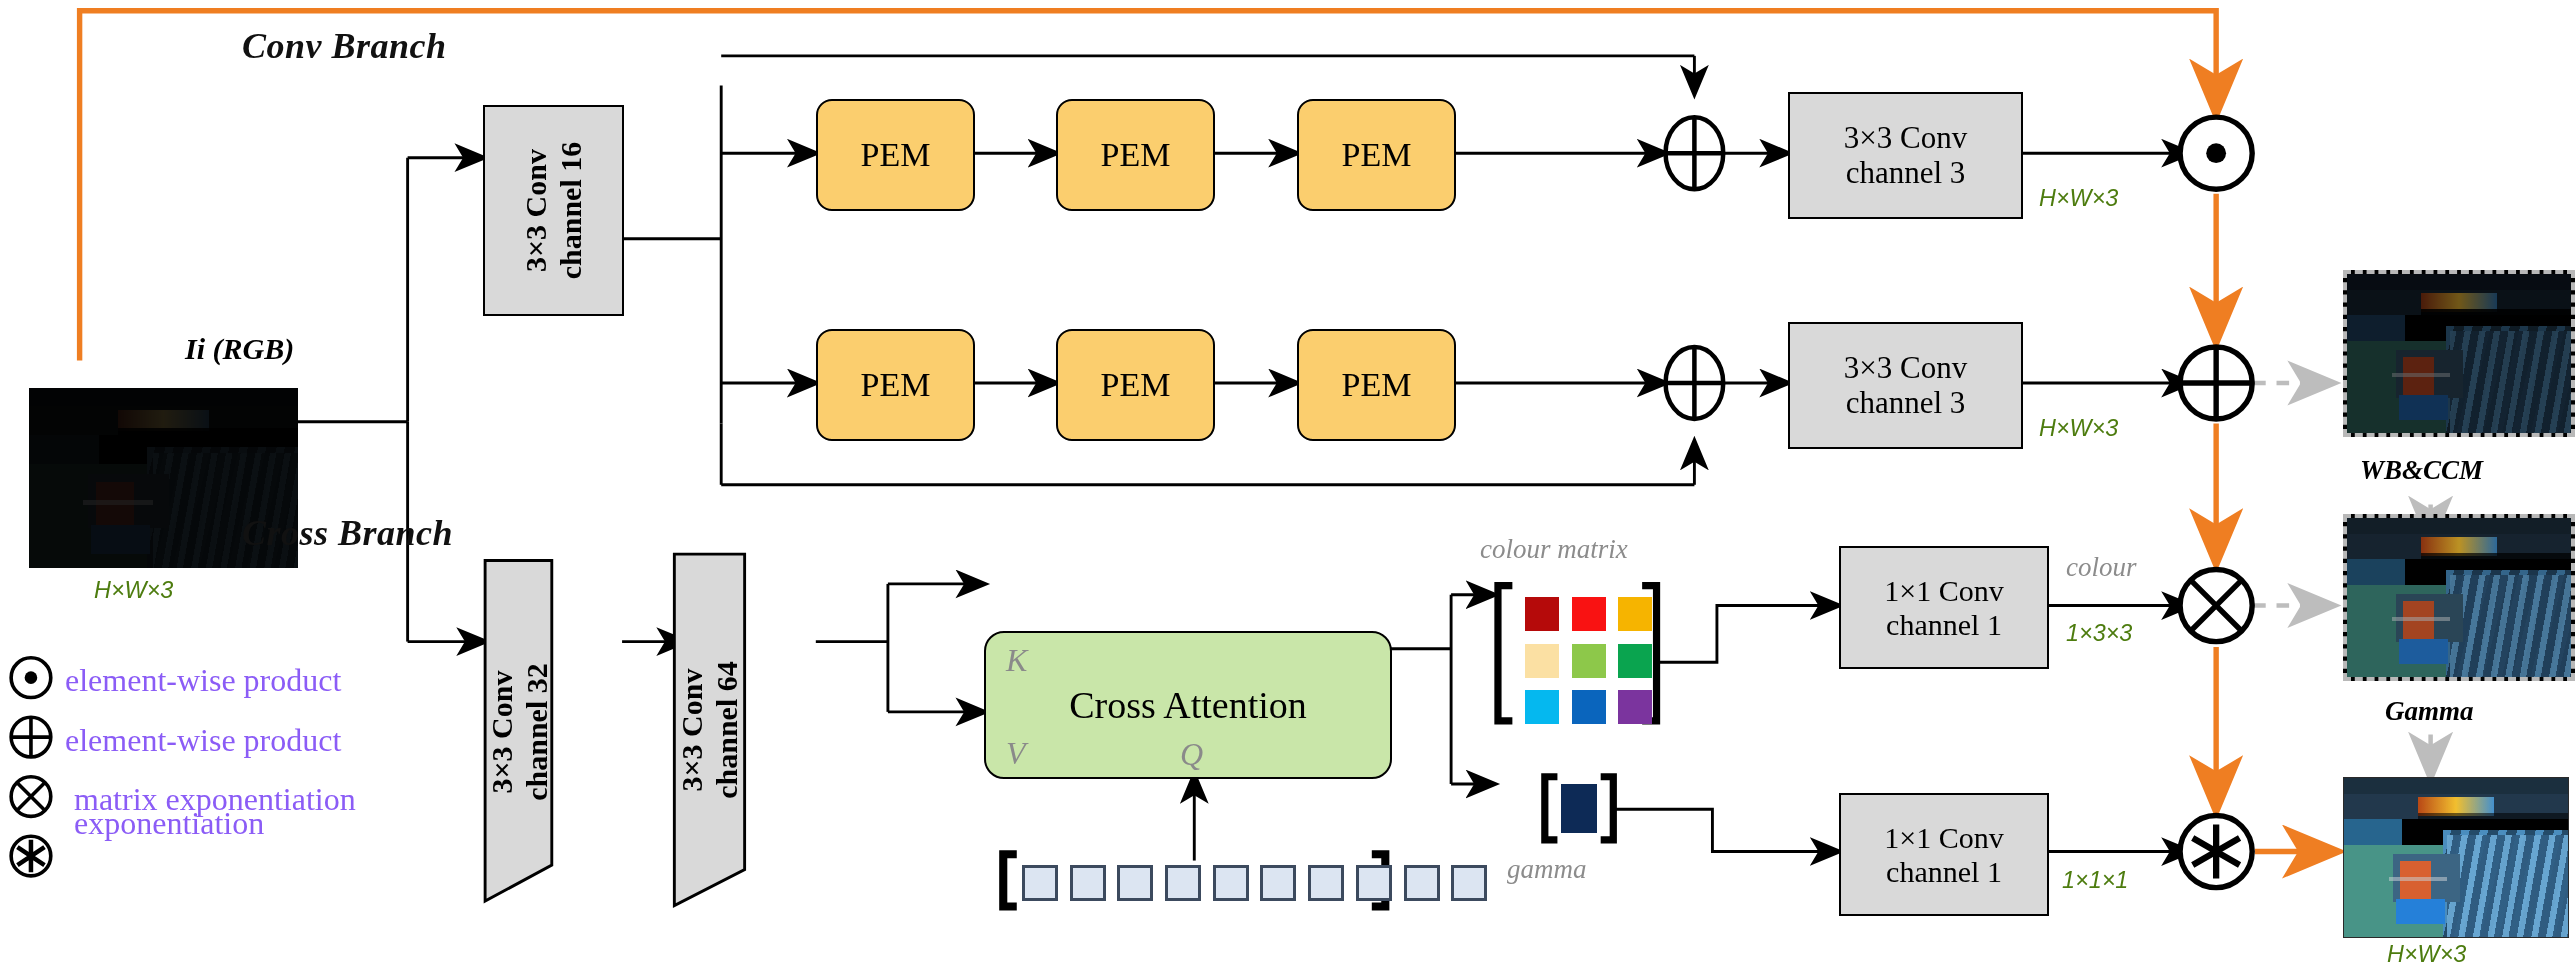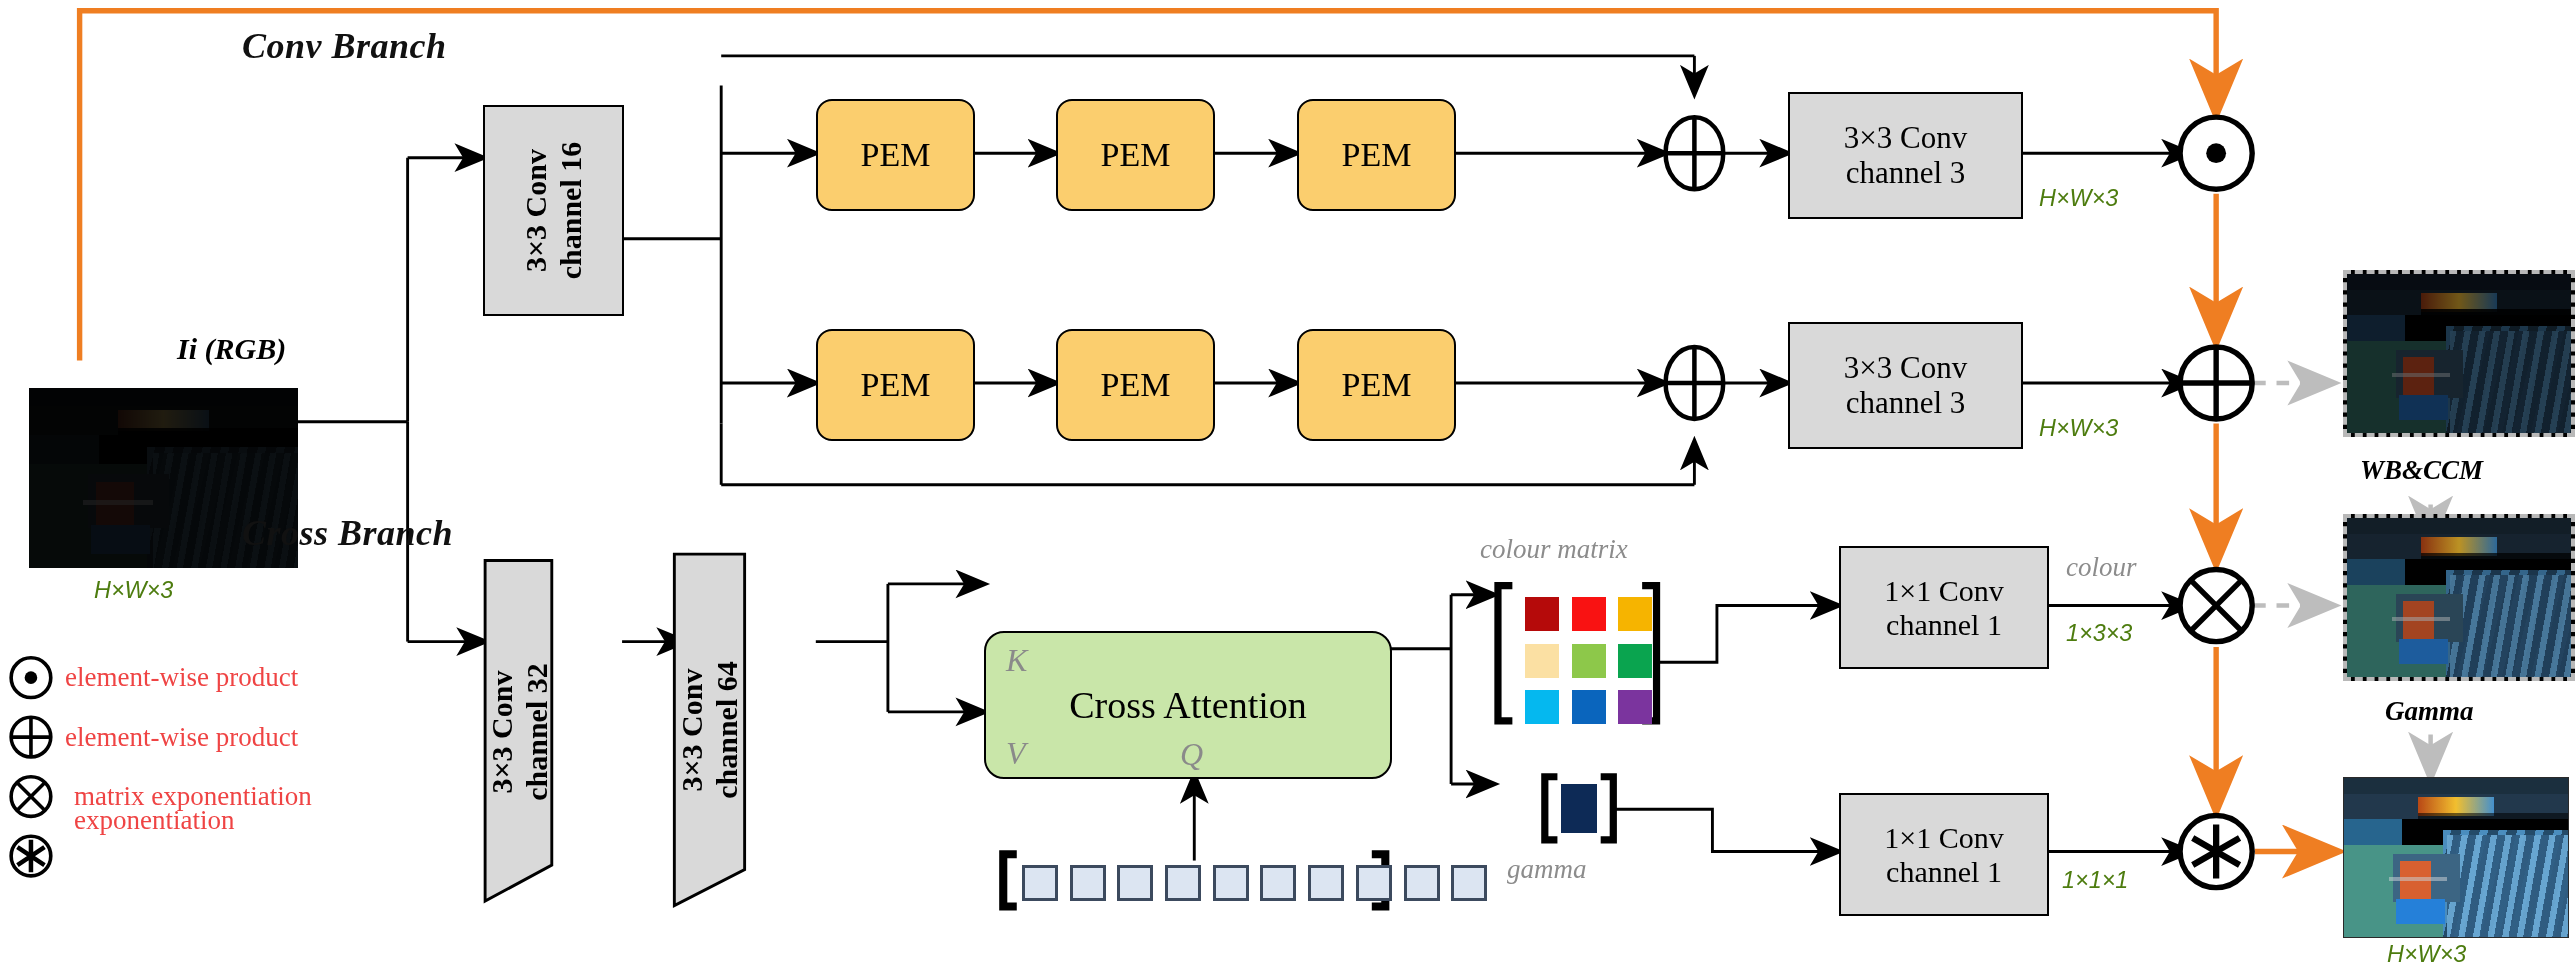--- a/index.html
+++ b/index.html
@@ -4,21 +4,21 @@
 <style>
   html,body{margin:0;padding:0;background:#ffffff;}
   body{width:2576px;height:975px;position:relative;overflow:hidden;
        font-family:"Liberation Serif", serif; color:#000;}
   .abs{position:absolute;}
   .svgroot{position:absolute;left:0;top:0;width:2576px;height:975px;pointer-events:none;}
 
   
   .branch-title{font-style:italic;font-weight:700;font-size:36px;letter-spacing:0.5px;color:#111;white-space:nowrap;}
   .dim-label{font-style:italic;font-size:23.4px;color:#4d7c0f;white-space:nowrap;font-family:"Liberation Sans",sans-serif;}
-  .legend-text{font-size:27px;color:#ef4444;white-space:nowrap;}
+  .legend-text{font-size:32px;color:#8b5cf6;white-space:nowrap;}
   .io-label{font-style:italic;font-weight:700;font-size:30px;white-space:nowrap;}
   .small-italic-gray{font-style:italic;font-size:27px;color:#8c8c8c;white-space:nowrap;}
   .stage-label{font-style:italic;font-weight:700;font-size:27px;white-space:nowrap;}
 
   
   .convbox{background:#d9d9d9;border:2.7px solid #000;display:flex;align-items:center;justify-content:center;
            text-align:center;line-height:1.12;font-size:31px;}
   .convbox.small{font-size:30px;}
   .vconv{background:#d9d9d9;border:2.7px solid #000;display:flex;align-items:center;justify-content:center;}
   .vconv .inner{transform:rotate(-90deg);white-space:nowrap;text-align:center;font-weight:700;font-size:30px;line-height:1.15;}
@@ -209,21 +209,21 @@
   </g>
 
   <g>
     <polygon points="538,622 612,622 612,960 538,1000" fill="#d9d9d9" stroke="#000" stroke-width="3.2"></polygon>
   </g>
   <g>
     <polygon points="748,615 826,615 826,965 748,1005" fill="#d9d9d9" stroke="#000" stroke-width="3.2"></polygon>
   </g>
 </svg>
 
-<div class="abs" style="left:177px;top:332px;">
+<div class="abs" style="left:185px;top:332px;">
   <span class="io-label">Ii (RGB)</span>
 </div>
 
 <div class="photo plain" style="left:29px;top:388px;width:269px;height:180px;">
   <div class="sc" style="filter:brightness(0.17) saturate(0.7);">
     <div class="sky" style="background:#0c1218;"></div>
     <div class="upper" style="background:#10161c;"></div>
     <div class="scr" style="background:linear-gradient(90deg,#7a2a12,#c8a23c,#2b5f8e);"></div>
     <div class="darkband"></div>
     <div class="wall" style="background:#15242f;"></div>

